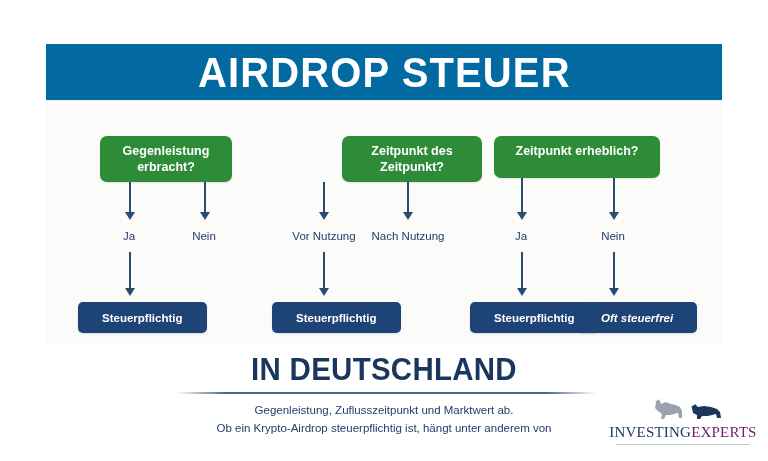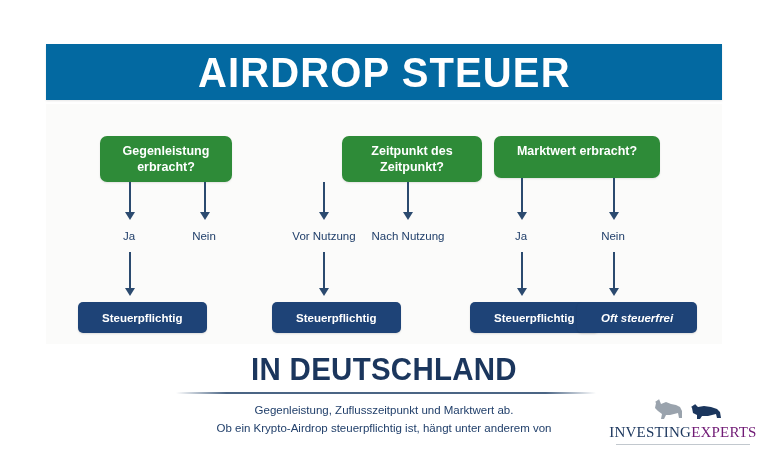--- a/index.html
+++ b/index.html
@@ -260,21 +260,21 @@
       <div class="result-box" style="left:16px; top:166px;">Steuerpflichtig</div>
 
       <div class="conn" style="left:151px; top:46px; height:30px;"></div>
       <div class="arrowhead" style="left:147px; top:76px;"></div>
       <span class="branch-label" style="left:99px; top:94px; width:106px;">Nach Nutzung</span>
     </div>
 
     <div class="group group-3 g3">
 
       <div class="decision-box">
-        <span>Marktwert erbracht?</span>
+        <span>Zeitpunkt erheblich?</span>
       </div>
 
       <div class="conn" style="left:55px; top:42px; height:34px;"></div>
       <div class="arrowhead" style="left:51px; top:76px;"></div>
       <span class="branch-label" style="left:35px; top:94px; width:40px;">Ja</span>
       <div class="conn" style="left:55px; top:116px; height:36px;"></div>
       <div class="arrowhead" style="left:51px; top:152px;"></div>
       <div class="result-box" style="left:4px; top:166px;">Steuerpflichtig</div>
 
       <div class="conn" style="left:147px; top:42px; height:34px;"></div>

